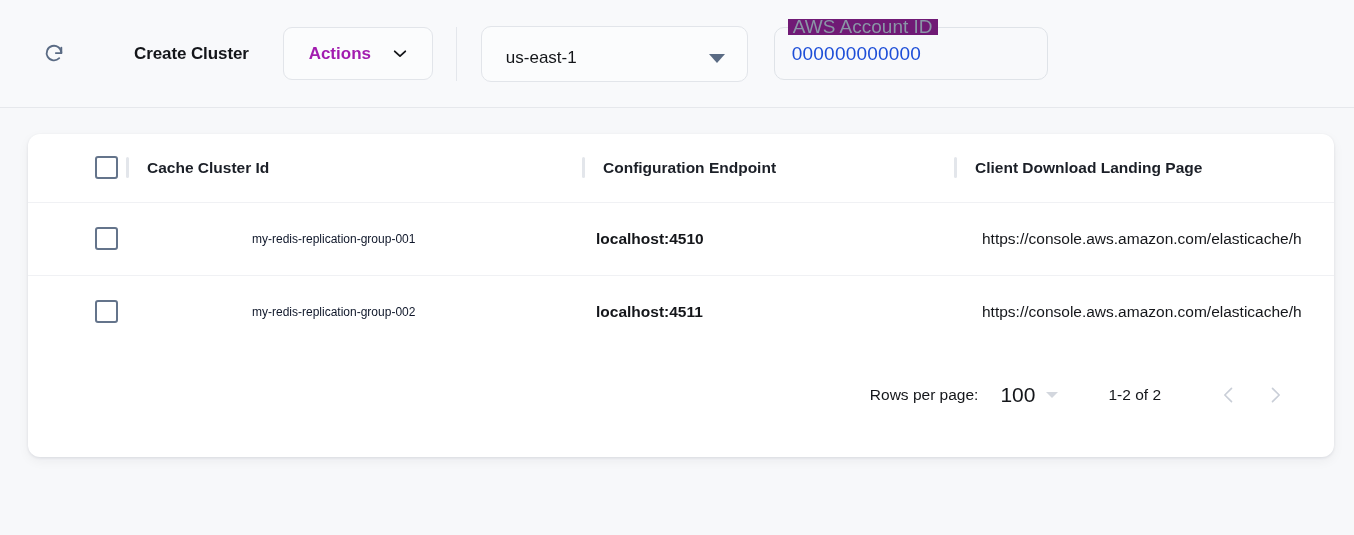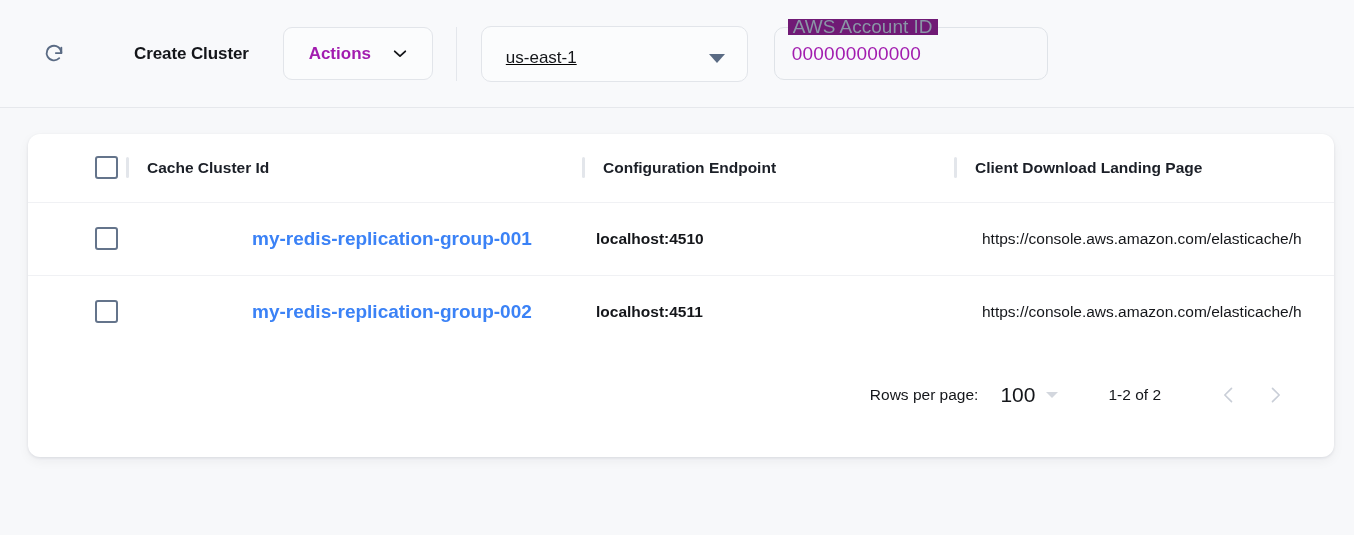--- a/index.html
+++ b/index.html
@@ -105,21 +105,20 @@
     width: 267px;
     height: 56px;
     border: 1px solid #e2e5ea;
     border-radius: 10px;
     background: #fbfcfd;
     display: flex;
     align-items: center;
     justify-content: space-between;
     padding: 9px 22px 0 24px;
     cursor: pointer;
-    text-decoration: underline;
   }
   .region-select .value {
     font-size: 17px;
     color: #14161a;
   }
   .tri-down {
     width: 0; height: 0;
     border-left: 8px solid transparent;
     border-right: 8px solid transparent;
     border-top: 9px solid #5a6b84;
@@ -152,21 +151,21 @@
     white-space: nowrap;
   }
   .account-field .value {
     position: absolute;
     left: 18px;
     top: 0;
     height: 53px;
     display: flex;
     align-items: center;
     font-size: 19px;
-    color: #a21caf;
+    color: #1d4ed8;
     letter-spacing: 0.2px;
   }
 
   
   .card {
     position: absolute;
     left: 28px;
     top: 134px;
     width: 1306px;
     height: 323px;
@@ -224,25 +223,24 @@
     flex: none;
   }
 
   .th-label {
     font-size: 15.5px;
     font-weight: bold;
     color: #1b1f27;
   }
 
   .cluster-link {
-    font-size: 19px;
-    color: #3b82f6;
+    font-size: 12px;
+    color: #0f172a;
     text-decoration: none;
     cursor: pointer;
-    font-weight: bold;
   }
 
   .plain-cell {
     font-size: 15.5px;
     color: #14161a;
   }
 
   .id-pad   { padding-left: 126px; }
   .ep-pad   { padding-left: 14px; font-weight: bold; }
   .page-pad { padding-left: 28px; }

